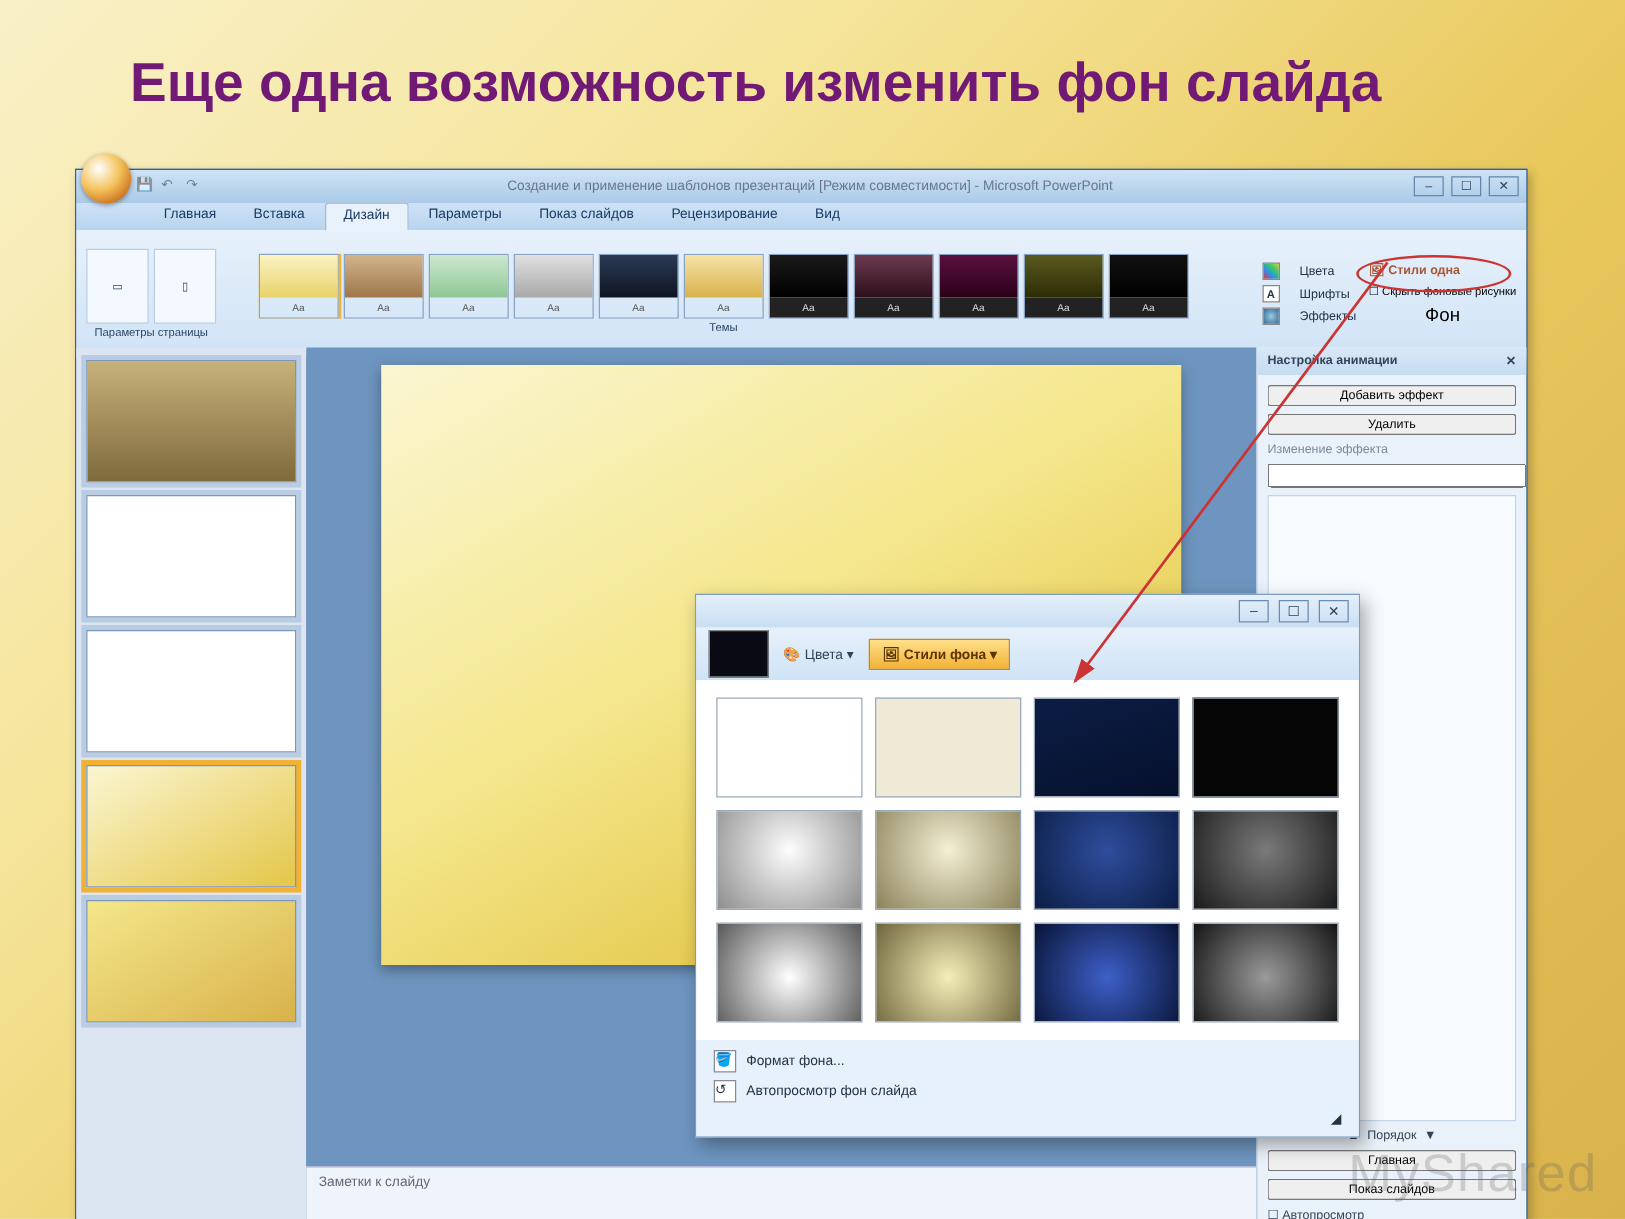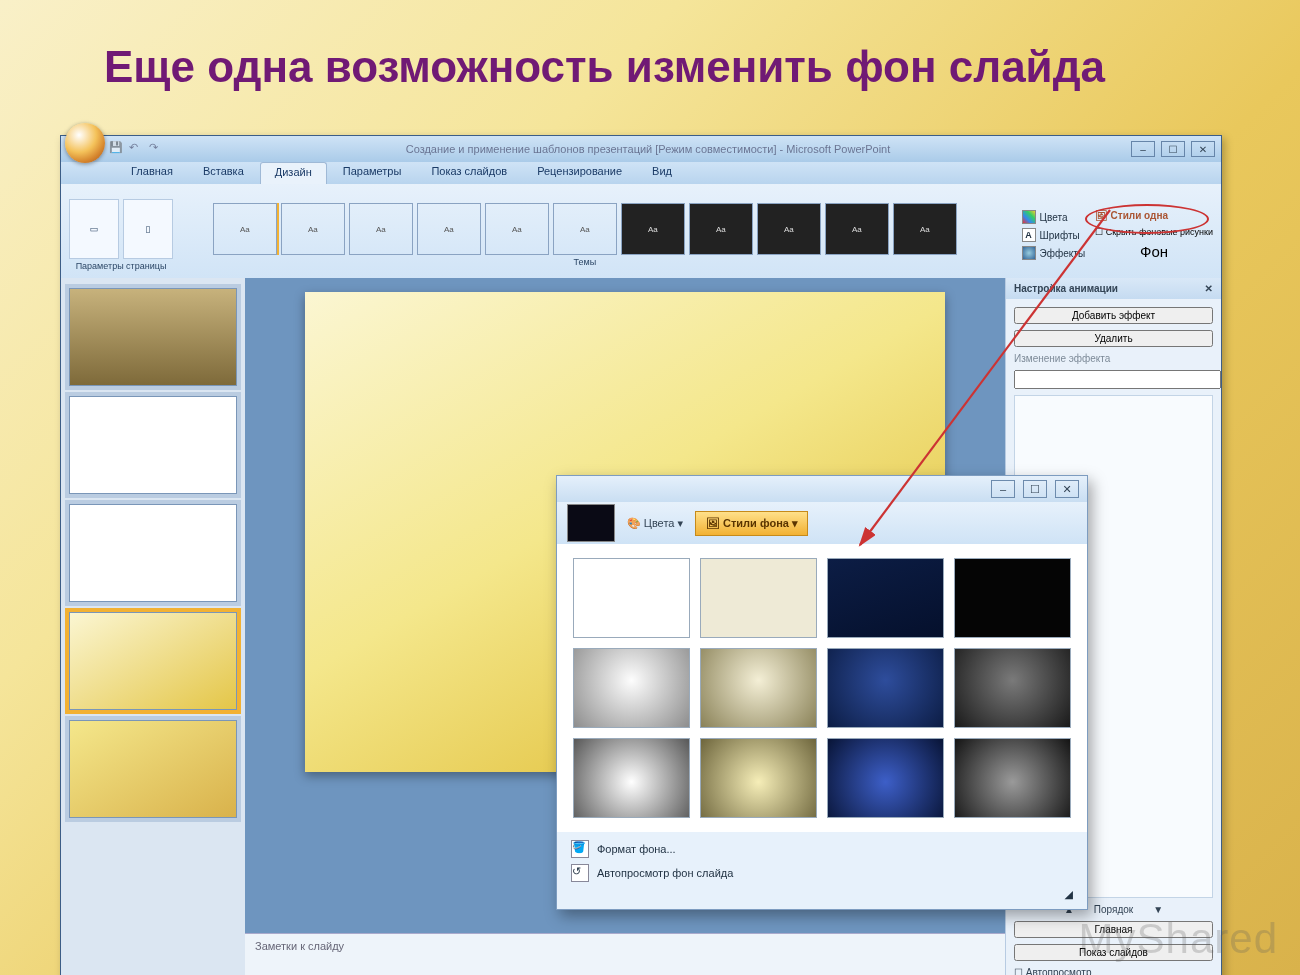--- a/index.html
+++ b/index.html
@@ -17,26 +17,26 @@
   .win-ctrl span{width:22px;height:14px;border:1px solid #6685a9;font-size:10px;display:flex;align-items:center;justify-content:center;color:#345;}
   
   .tabs{height:22px;background:linear-gradient(#cfe3f6,#b8d4ee);display:flex;gap:2px;padding-left:56px;font-size:11px;}
   .tab{padding:3px 14px;border-radius:3px 3px 0 0;color:#1a3a66;}
   .tab.active{background:#e9f2fb;border:1px solid #9fb9d6;border-bottom:none;}
   
   .ribbon{height:94px;background:linear-gradient(#e7f1fb,#cfe3f6);border-bottom:1px solid #9fb9d6;display:flex;align-items:center;padding:4px 8px;gap:10px;}
   .grp{display:flex;flex-direction:column;align-items:center;gap:2px;font-size:9px;color:#2b4666;}
   .grp-row{display:flex;gap:4px;}
   .big-btn{width:48px;height:58px;background:#f4f9ff;border:1px solid #b7cbe2;display:flex;align-items:center;justify-content:center;}
-  .theme-thumb{width:62px;height:50px;border:1px solid #8aa3c2;display:flex;flex-direction:row;font-size:8px;color:#555;position:relative;}
+  .theme-thumb{width:62px;height:50px;border:1px solid #8aa3c2;display:flex;flex-direction:column;font-size:8px;color:#555;position:relative;}
   .theme-thumb .top{height:34px;}
   .theme-thumb .bot{flex:1;display:flex;align-items:center;justify-content:center;}
   .theme-thumb.sel{outline:2px solid #f2b133;}
   .side-list{display:flex;flex-direction:column;gap:4px;font-size:10px;color:#234;}
-  .side-list div{display:flex;align-items:center;gap:4px;padding-left:25px;}
+  .side-list div{display:flex;align-items:center;gap:16px;padding-left:25px;}
   .swatch{width:12px;height:12px;border:1px solid #888;}
   .bg-grp{margin-left:auto;display:flex;flex-direction:column;gap:6px;font-size:10px;position:relative;}
   .bg-grp .hl{color:#a53; font-weight:600;}
   .ring{position:absolute;left:-10px;top:-6px;width:120px;height:26px;border:2px solid #c33;border-radius:50%;pointer-events:none;}
   
   .work{position:absolute;left:0;top:142px;right:0;bottom:20px;display:flex;}
   .thumbs{width:168px;background:#dbe6f2;overflow:hidden;display:flex;flex-direction:column;gap:10px;padding:10px 8px;}
   .slide-th{height:96px;background:#fff;border:1px solid #7a96b8;box-shadow:0 0 0 4px rgba(138,165,200,.4);}
   .slide-th.sel{box-shadow:0 0 0 4px #f2b133;}
   .canvas-area{flex:1;background:#6e95bf;display:flex;flex-direction:column;}
@@ -197,21 +197,21 @@
       <div class="tp-head">
         <span>Настройка анимации</span>
         <span>✕</span>
       </div>
       <div class="tp-body">
         <button style="font-size:10px;">Добавить эффект</button>
         <button style="font-size:10px;">Удалить</button>
         <div style="opacity:.6;">Изменение эффекта</div>
         <input style="">
         <div class="tp-list"></div>
-        <div style="display:flex;justify-content:center;gap:20px;">
+        <div style="display:flex;justify-content:center;gap:6px;">
           <span>▲</span>
           <span>Порядок</span>
           <span>▼</span>
         </div>
         <button style="font-size:10px;">Главная</button>
         <button style="font-size:10px;">Показ слайдов</button>
         <label style="font-size:10px;">☐ <span>Автопросмотр</span></label>
       </div>
     </div>
   </div>

